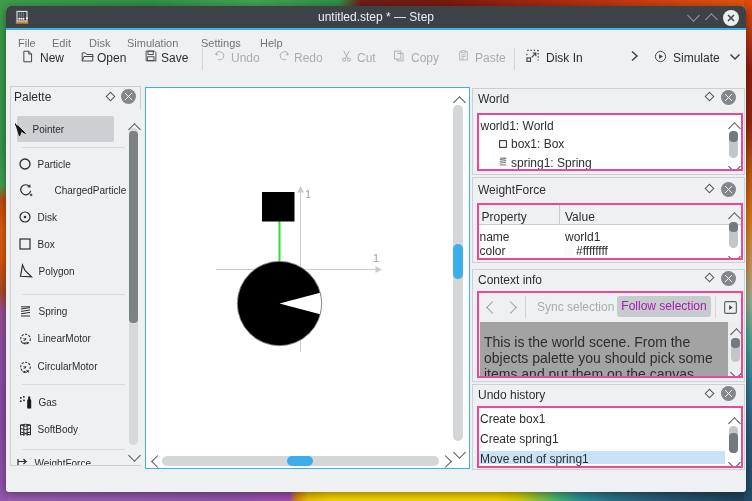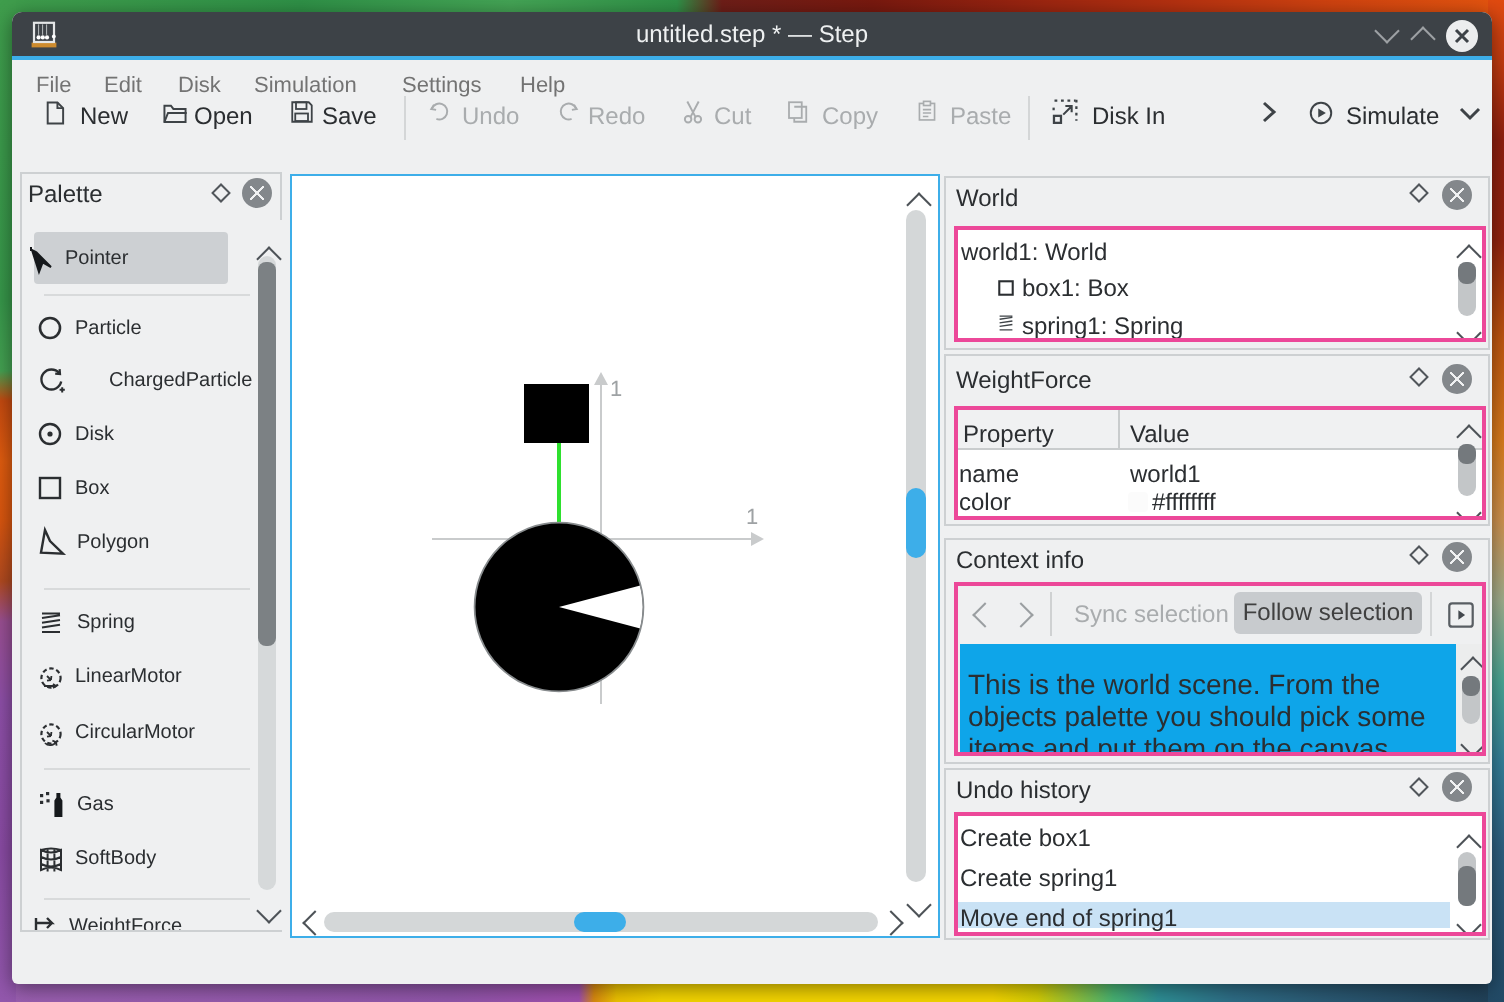--- a/index.html
+++ b/index.html
@@ -53,21 +53,21 @@
 .chev.right:before { transform:rotate(225deg); left:-2px; top:0; }
 .litchev:before { border-color:#9da1a4; }
 .gr:before { border-color:#9a9ea1 !important; }
 
 .pal-item { position:absolute; left:8px; width:103px; font-size:10px; color:#2b2e31; white-space:nowrap; display:flex; align-items:center; justify-content:flex-start; height:18px; }
 .pal-sep { position:absolute; left:11px; width:103px; height:1px; background:#d8dadb; }
 
 #canvas { left:139px; top:81px; width:325px; height:382px; background:#fff; border:1px solid #3daee9; }
 
 #followbtn { position:absolute; background:#c8cbce; border:none; border-radius:3px;
-  font-size:12px; color:#404040; text-align:center; }
+  font-size:12px; color:#a21caf; text-align:center; }
 .ctxline { position:absolute; left:4px; font-size:14px; color:#2b2e31; white-space:nowrap; }
 .listrow { position:absolute; font-size:12px; color:#2b2e31; white-space:nowrap; }
 </style>
 </head>
 <body>
 <div class="abs" id="wp-top"></div>
 <div class="abs" id="wp-bottom"></div>
 <div class="abs" id="wp-left"></div>
 <div class="abs" id="wp-right"></div>
 
@@ -354,21 +354,21 @@
     <div class="chev left gr" style="left:7px;top:10px"></div>
     <div class="chev right gr" style="left:29px;top:10px"></div>
     <div class="abs" style="left:46px;top:3px;width:1px;height:22px;background:#cfd1d2"></div>
     <div class="listrow gray" style="left:58px;top:7px;color:#a9acae">Sync selection</div>
     <div id="followbtn" style="left:138px;top:3px;width:94px;height:21px;line-height:21px">Follow selection</div>
     <div class="abs" style="left:236px;top:3px;width:1px;height:22px;background:#d4d6d7"></div>
     <svg style="left:245px;top:8px" width="13" height="13" viewBox="0 0 14 14">
         <rect x="0.7" y="0.7" width="12.6" height="12.6" rx="1.5" fill="none" stroke="#595e63" stroke-width="1.2"></rect>
         <path d="M5.6 4.4 L9.2 7 L5.6 9.6 z" fill="#43484d"></path>
       </svg>
-    <div class="abs" style="left:1px;top:29px;width:264px;height:57px;background:#0ea5e9">
+    <div class="abs" style="left:1px;top:29px;width:264px;height:57px;background:#a3a3a3">
       <div class="ctxline" style="top:12px">This is the world scene. From the</div>
       <div class="ctxline" style="top:28px">objects palette you should pick some</div>
       <div class="ctxline" style="top:44px">items and put them on the canvas</div>
       <div class="abs" style="left:248px;top:0;width:16px;height:57px;background:#eceded"></div>
       <div class="chev up" style="left:252px;top:5px"></div>
       <div class="sb-track" style="left:250.5px;top:16px;width:9px;height:24px;background:#c3c6c8"></div>
       <div class="sb-thumb-gray" style="left:250.5px;top:16px;width:9px;height:9.5px;background:#74797d"></div>
       <div class="chev down" style="left:252px;top:47px"></div>
     </div>
   </div>

